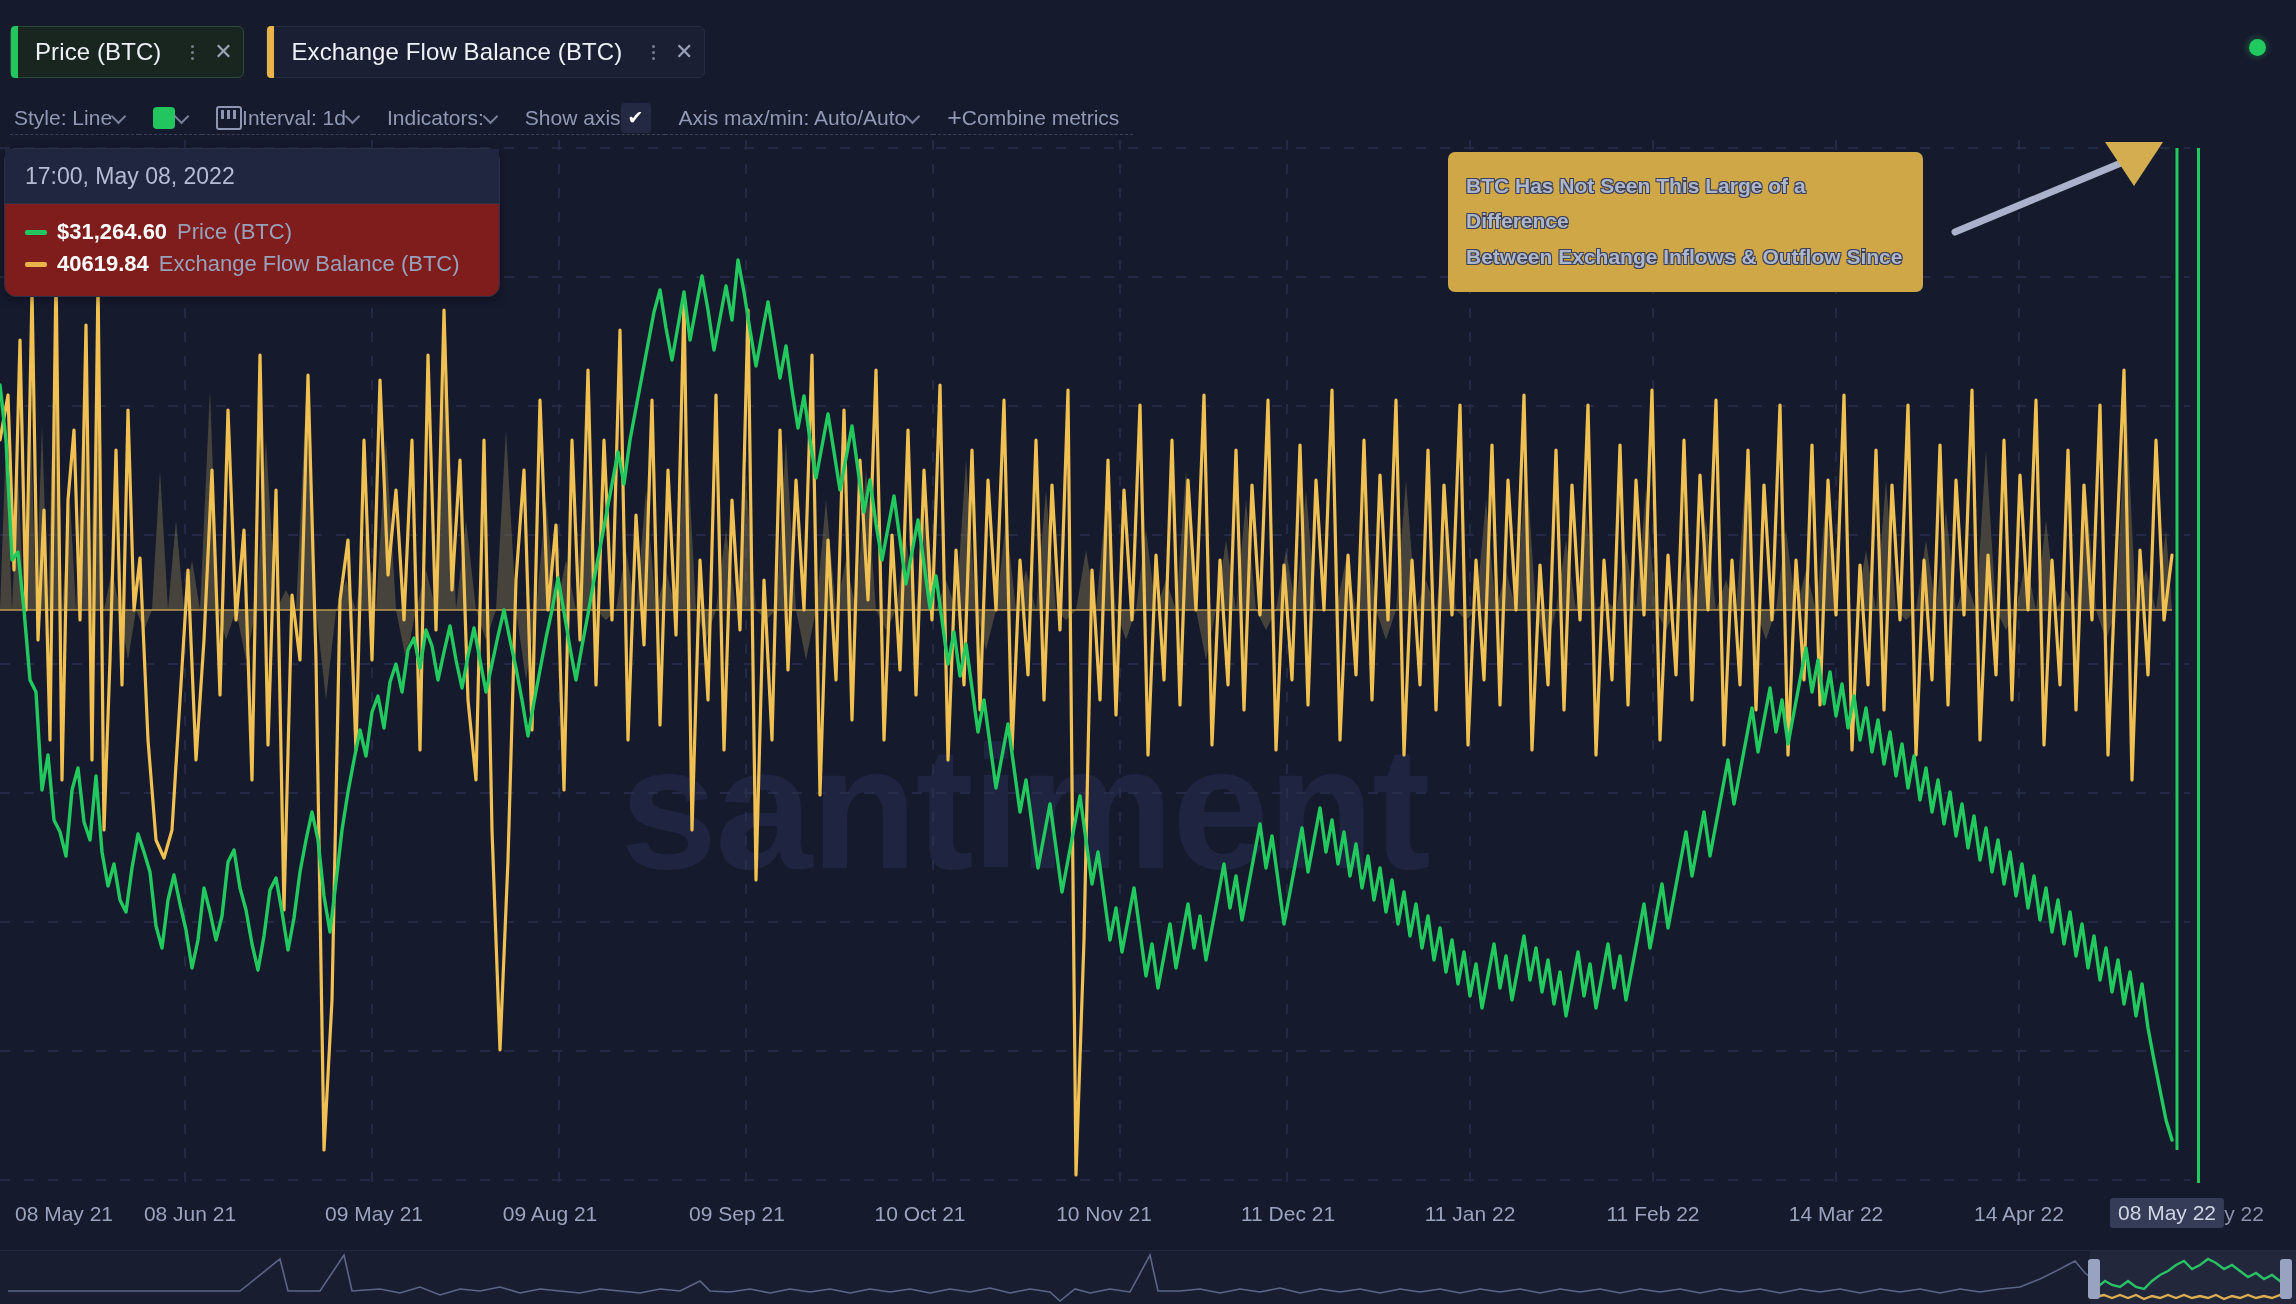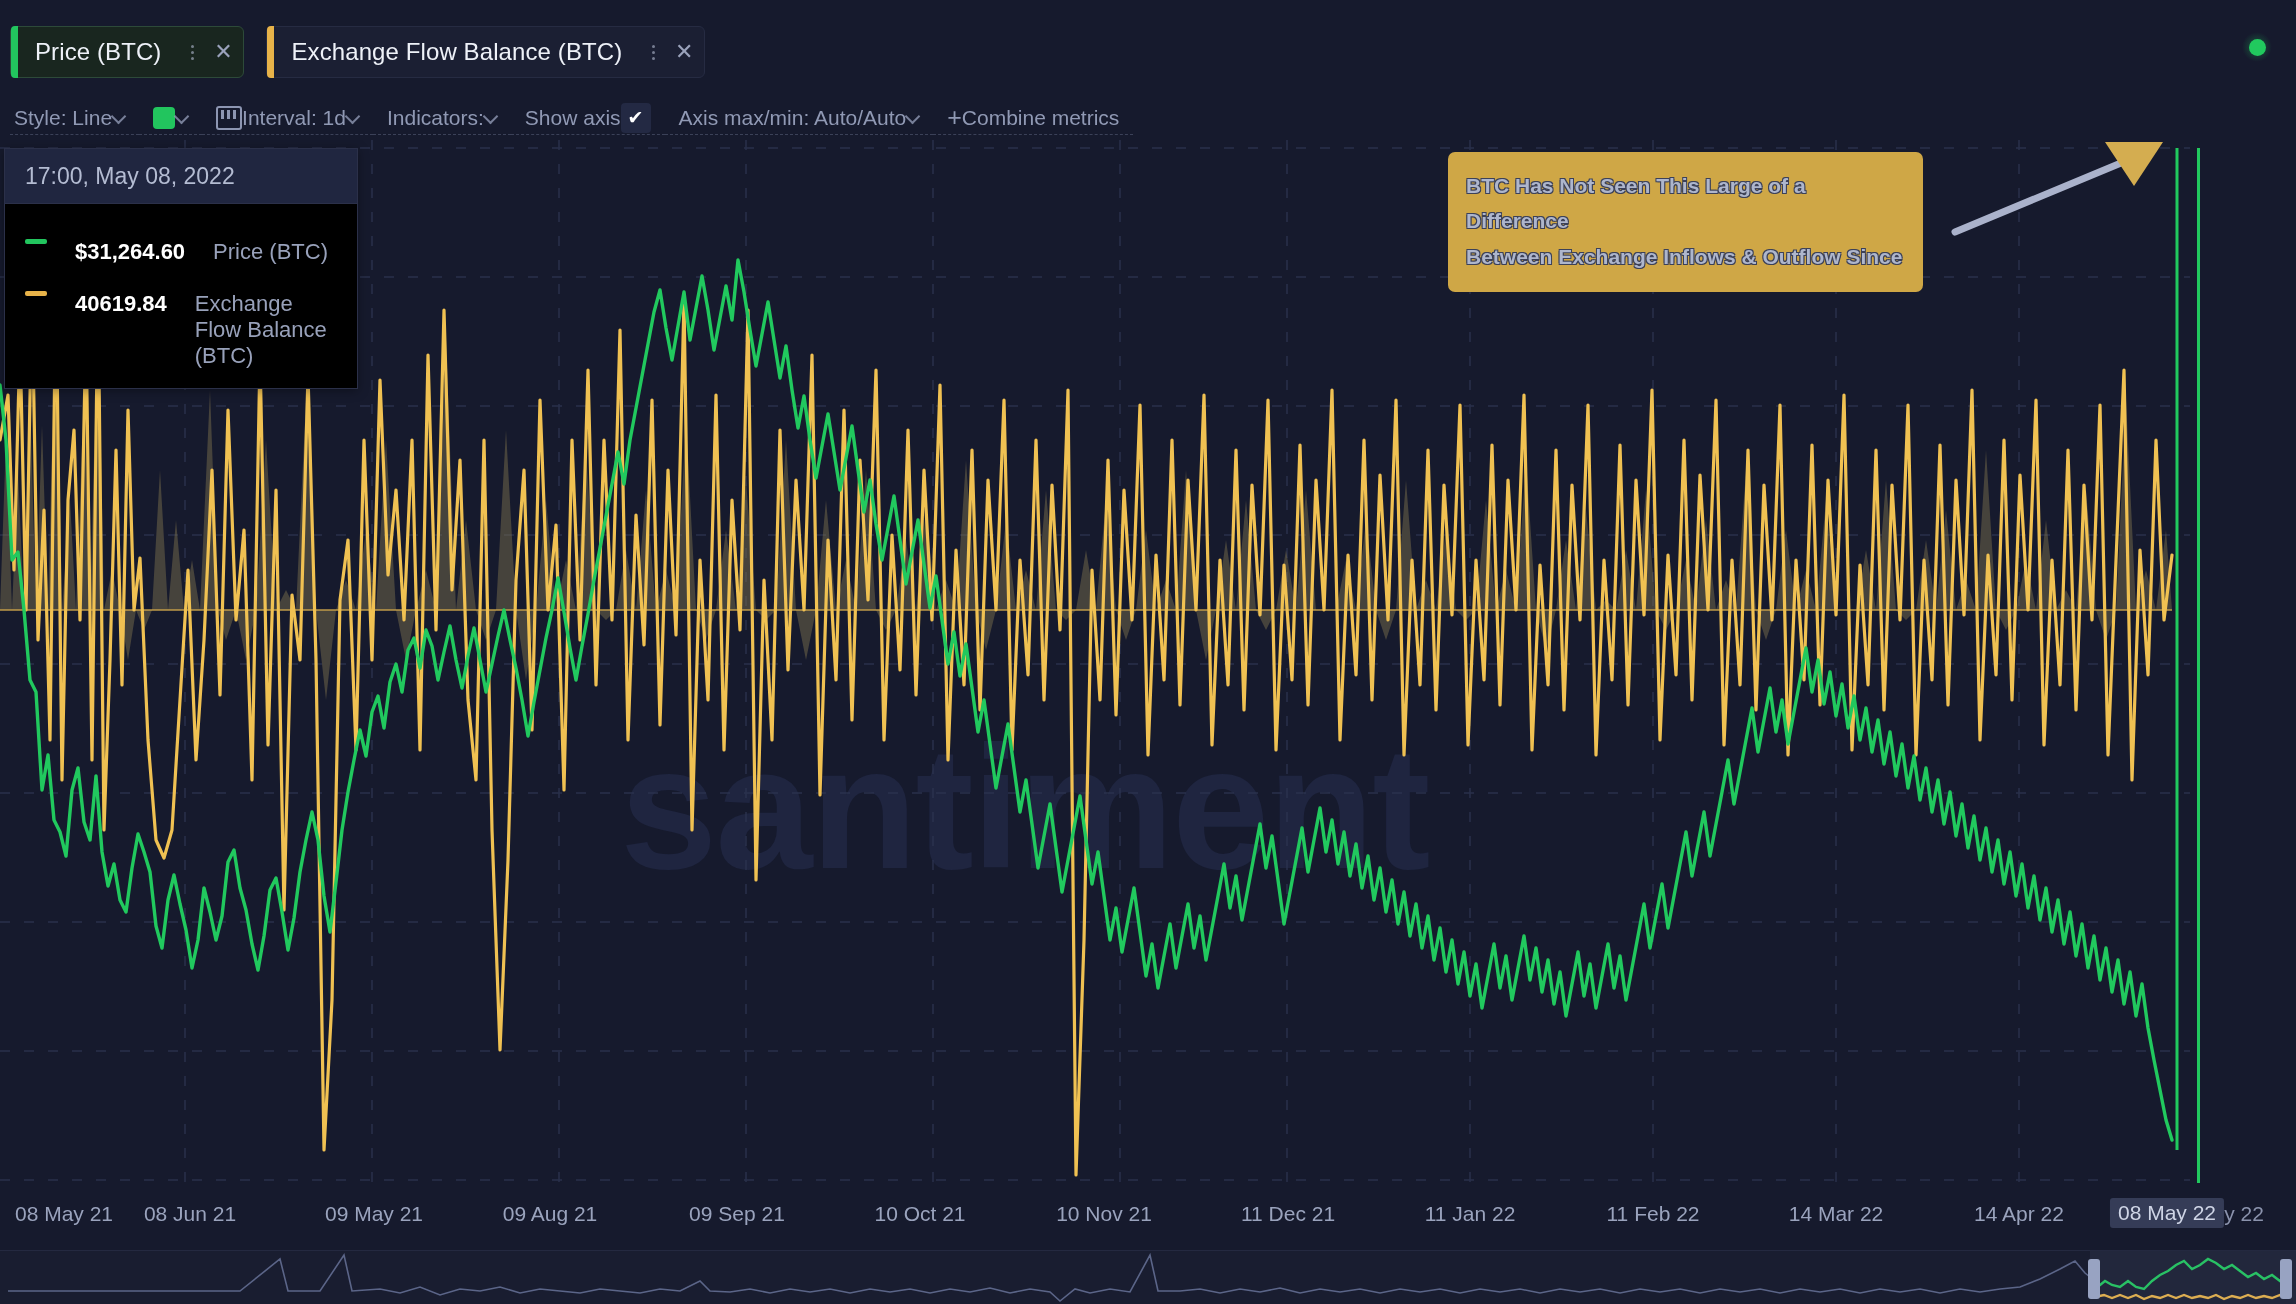--- a/index.html
+++ b/index.html
@@ -112,30 +112,30 @@
   }
   .xtick.ghost { color: #8b93ad; }
   .xbadge {
     position: absolute; top: 2px; transform: translateX(-50%);
     background: #353c57; color: #cfd5e6; font-size: 21px;
     padding: 3px 8px; border-radius: 3px; white-space: nowrap;
   }
 
   
   .tooltip {
-    position: absolute; left: 4px; top: 148px; width: 354px;
-    background: #000000; border: 1px solid #2b3049; border-radius: 0;
+    position: absolute; left: 4px; top: 148px; width: 496px;
+    background: #7f1d1d; border: 1px solid #2b3049; border-radius: 12px;
     box-shadow: 0 2px 10px rgba(0,0,0,.35);
   }
   .tooltip .tt-date {
     color: #b4bcd2; font-size: 23px; padding: 14px 20px 13px 20px;
     background: #202640; border-bottom: 1px solid #2b3049;
   }
   .tooltip .tt-rows { padding: 12px 20px 16px 20px; }
-  .tt-row { display: flex; gap: 28px; padding: 3px 0; margin-top: 20px; }
+  .tt-row { display: flex; align-items: center; gap: 10px; padding: 3px 0; }
   .tt-dash { width: 22px; height: 5px; border-radius: 2px; flex: none; }
   .tt-val { color: #ffffff; font-size: 22px; font-weight: 700; }
   .tt-name { color: #98a1ba; font-size: 22px; }
 
   
   .annotation {
     position: absolute; left: 1448px; top: 152px; width: 475px;
     background: #cfa746; border-radius: 7px; padding: 16px 18px 18px 18px;
   }
   .annotation p {

